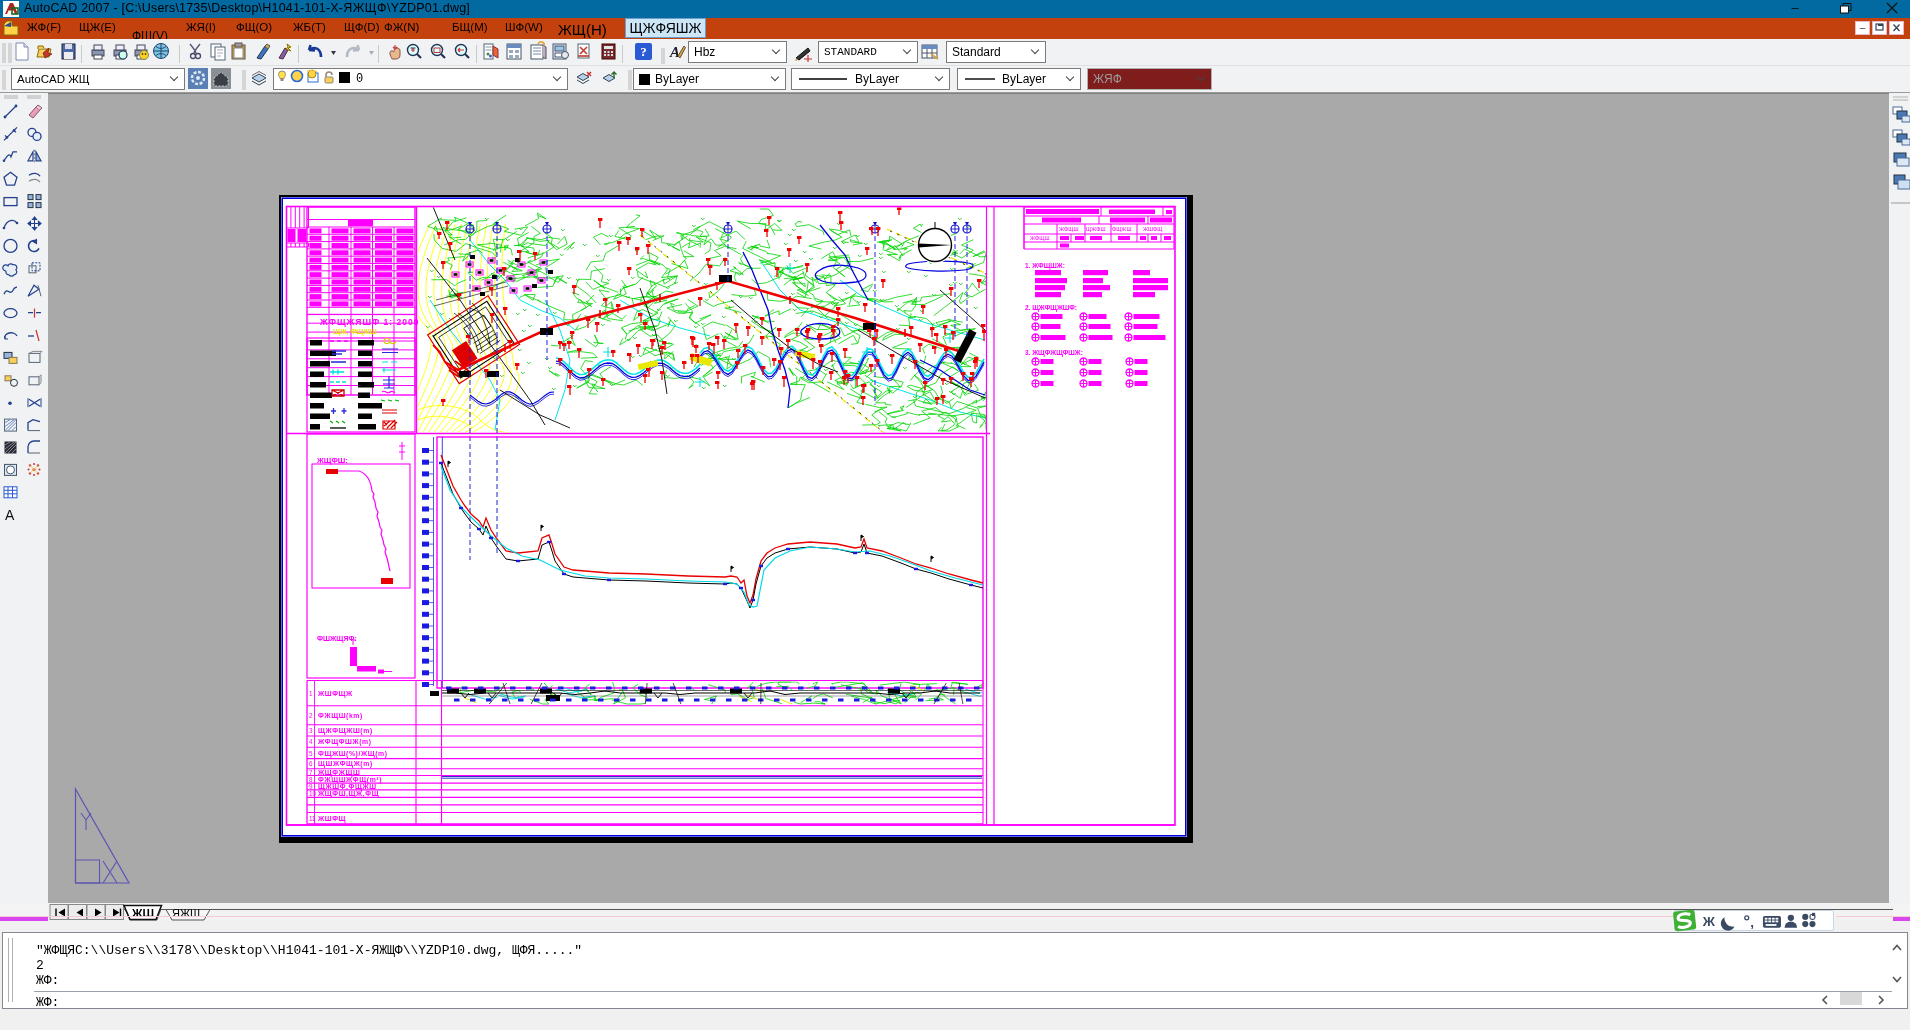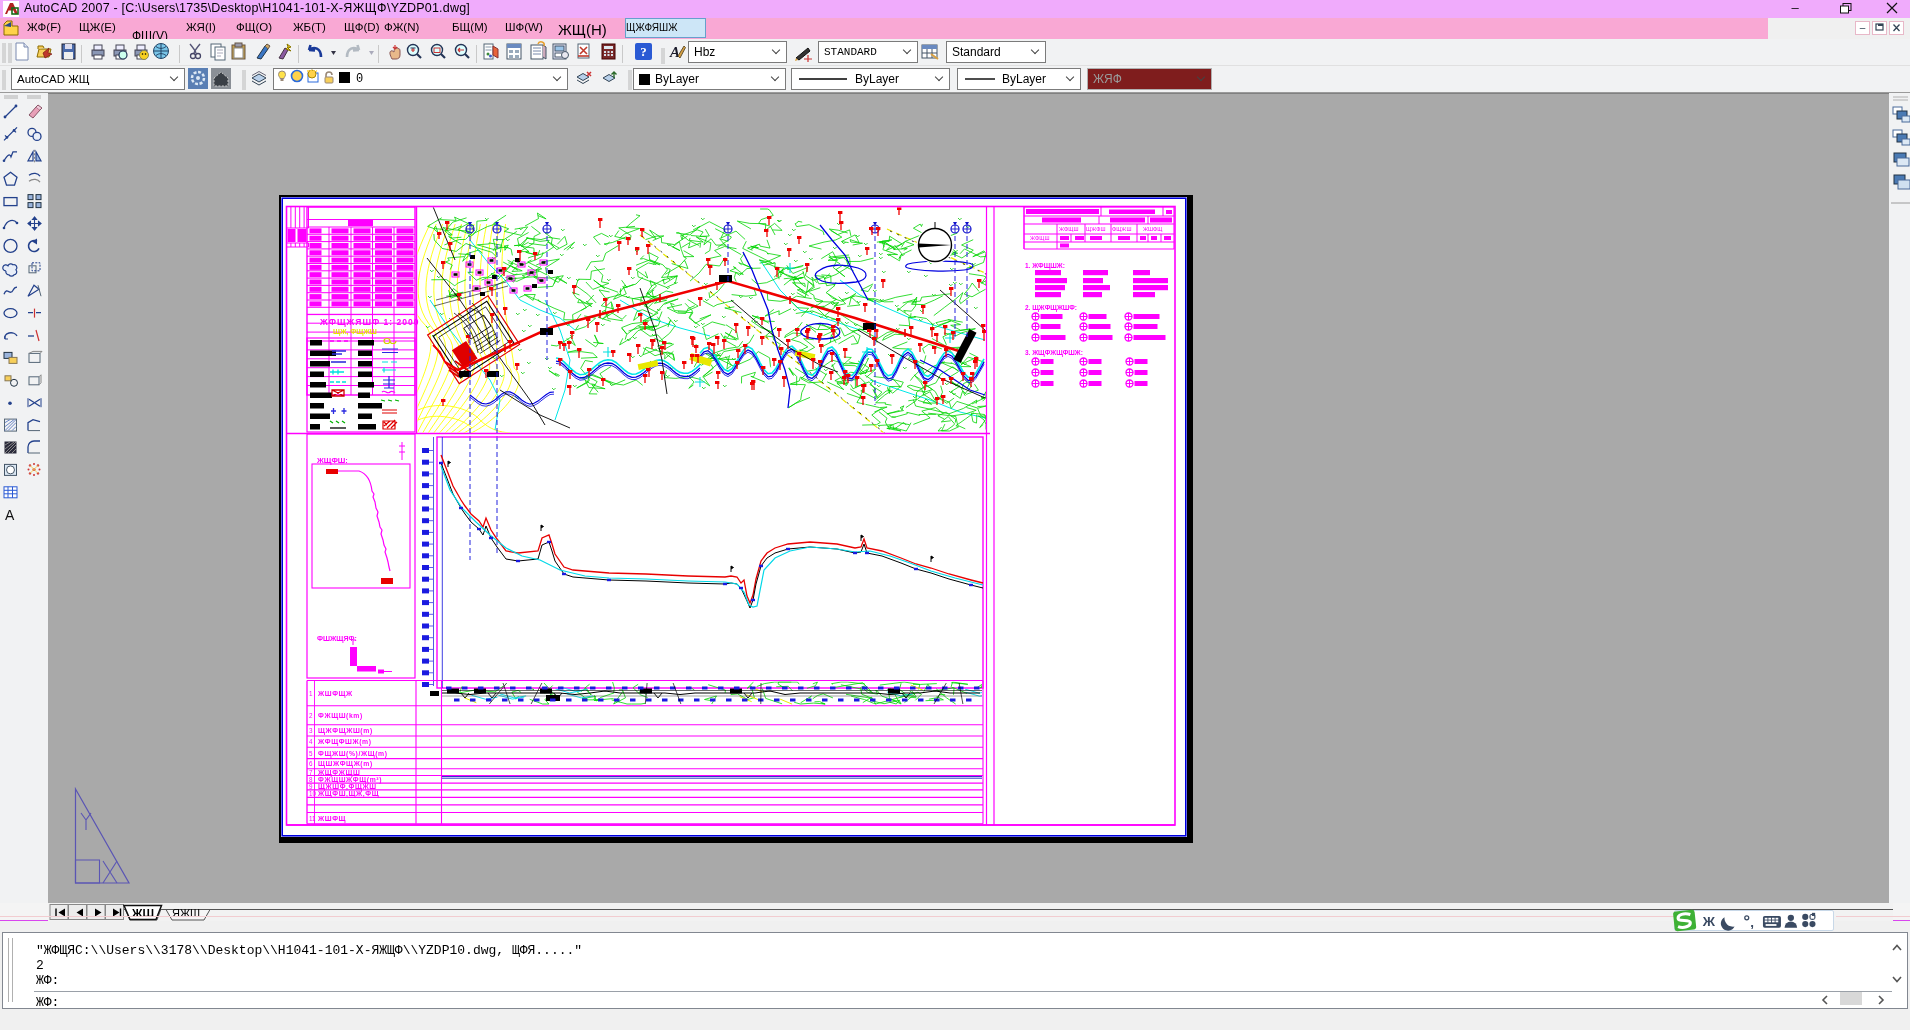--- a/index.html
+++ b/index.html
@@ -1,53 +1,53 @@
 <!DOCTYPE html>
 <html><head><meta charset="utf-8"><style>
 *{margin:0;padding:0;box-sizing:border-box}
 body{width:1910px;height:1030px;overflow:hidden;position:relative;
  font-family:"Liberation Sans",sans-serif;background:#f0f0f0}
 .abs{position:absolute}
 .combo{position:absolute;background:#fff;border:1px solid #7b7b7b;height:22px;
  font-size:12px;color:#000;display:flex;align-items:center;padding-left:5px}
 .combo .chev{position:absolute;right:7px;top:5px;width:6px;height:6px;border-right:1.5px solid #444;border-bottom:1.5px solid #444;transform:rotate(45deg);font-size:0}
 </style></head><body>
-<div class="abs" style="left:0;top:0;width:1910px;height:18px;background:#f0abfc">
+<div class="abs" style="left:0;top:0;width:1910px;height:18px;background:#0369a1">
     <svg class="abs" style="left:3px;top:1px" width="16" height="16">
       <rect x="0" y="0" width="16" height="16" fill="#fff"></rect>
       <path d="M2 13 L7 2 L10 2 L15 13 L12 13 L10.5 9.5 L5.5 9.5 L4 13 Z" fill="#b22222"></path>
       <rect x="9" y="7" width="6" height="6" fill="none" stroke="#1a6a1a" stroke-width="1.6"></rect>
     </svg>
     <div class="abs" style="left:24px;top:1px;font-size:12.5px;color:#000;letter-spacing:0.2px">AutoCAD 2007 - [C:\Users\1735\Desktop\H1041-101-X-<span style="letter-spacing:0.5px">ЯЖЩФ</span>\YZDP01.dwg]</div>
     <div class="abs" style="left:1786px;top:0;width:18px;height:16px;text-align:center;font-size:13px;color:#111">–</div>
     <svg class="abs" style="left:1840px;top:3px" width="12" height="11">
       <rect x="3" y="0.5" width="8" height="7" fill="none" stroke="#111"></rect>
       <rect x="0.5" y="3" width="8" height="7" fill="#fff" stroke="#111"></rect>
     </svg>
     <svg class="abs" style="left:1886px;top:2px" width="12" height="12">
       <path d="M1 1 L11 11 M11 1 L1 11" stroke="#111" stroke-width="1.2"></path>
     </svg>
   </div>
-<div class="abs" style="left:0;top:18px;width:1768px;height:21px;background:#f9a8d4">
+<div class="abs" style="left:0;top:18px;width:1910px;height:21px;background:#c2410c">
     <svg class="abs" style="left:3px;top:2px" width="17" height="17">
       <path d="M1 15 V4 l3 -3 h5 v5 h6 v9 Z" fill="#ffd24a" stroke="#8a6a00" stroke-width="1"></path>
       <path d="M1 6 L8 2 L8 7 Z" fill="#2b4a8a"></path>
     </svg>
     <div class="abs" style="left:27px;top:3px;font-size:11.5px;color:#000">ЖФ(F)</div>
     <div class="abs" style="left:79px;top:3px;font-size:11.5px;color:#000">ЩЖ(E)</div>
     <div class="abs" style="left:132px;top:11px;font-size:12px;color:#000">ФШ(V)</div>
     <div class="abs" style="left:186px;top:3px;font-size:11.5px;color:#000">ЖЯ(I)</div>
     <div class="abs" style="left:236px;top:3px;font-size:11.5px;color:#000">ФЩ(O)</div>
     <div class="abs" style="left:293px;top:3px;font-size:11.5px;color:#000">ЖБ(T)</div>
     <div class="abs" style="left:344px;top:3px;font-size:11.5px;color:#000">ЩФ(D)</div>
     <div class="abs" style="left:384px;top:3px;font-size:11.5px;color:#000">ФЖ(N)</div>
     <div class="abs" style="left:452px;top:3px;font-size:11.5px;color:#000">БЩ(M)</div>
     <div class="abs" style="left:505px;top:3px;font-size:11.5px;color:#000">ШФ(W)</div>
     <div class="abs" style="left:558px;top:3px;font-size:15px;color:#000">ЖЩ(H)</div>
-    <div class="abs" style="left:625px;top:0px;width:81px;height:20px;background:#cde6f7;border:1px solid #66a0cc;font-size:10px;color:#000;text-align:left;line-height:18px">ЩЖФЯШЖ</div>
+    <div class="abs" style="left:625px;top:0px;width:81px;height:20px;background:#cde6f7;border:1px solid #66a0cc;font-size:14px;color:#000;text-align:center;line-height:18px">ЩЖФЯШЖ</div>
     <div class="abs" style="left:1855px;top:3px;width:15px;height:14px;border:1px solid #e8b8c8;background:#fff;text-align:center;font-size:10px;line-height:12px;color:#345">–</div>
     <svg class="abs" style="left:1872px;top:3px" width="15" height="14">
       <rect x="0.5" y="0.5" width="14" height="13" fill="#fff" stroke="#e8b8c8"></rect>
       <rect x="4" y="3" width="7" height="6" fill="none" stroke="#345" stroke-width="1.2"></rect>
       <rect x="6" y="3" width="5" height="2" fill="#345"></rect>
     </svg>
     <svg class="abs" style="left:1889px;top:3px" width="15" height="14">
       <rect x="0.5" y="0.5" width="14" height="13" fill="#fff" stroke="#e8b8c8"></rect>
       <path d="M4.5 3.5 L10.5 10 M10.5 3.5 L4.5 10" stroke="#345" stroke-width="1.3"></path>
     </svg>
@@ -462,21 +462,21 @@
       <rect x="5" y="7" width="12" height="9" fill="#cfe0f0" stroke="#4a6a9a"></rect>
     </g>
     <path d="M0 108 h19" stroke="#9a9a9a"></path>
   </svg>
 <svg class="abs" style="left:70px;top:785px" width="64" height="104">
     <path d="M5.5 4 L5.5 98 L59 98 Z M5.5 98 l53 0" fill="none" stroke="#5a55b4" stroke-width="1.2"></path>
     <path d="M5.5 98 h24 v-23 h-24 Z" fill="none" stroke="#5a55b4" stroke-width="1.1"></path>
     <path d="M33 76 l14 22 m0 -22 l-14 22" stroke="#5a55b4" stroke-width="1.1"></path>
     <path d="M11 28 l5 7 m5 -7 l-5 7 v10" fill="none" stroke="#5a55b4" stroke-width="1.1"></path>
   </svg>
-<div class="abs" style="left:0;top:903px;width:1910px;height:18px;background:#f4f4f4;border-bottom:1px solid #d946ef">
+<div class="abs" style="left:0;top:903px;width:1910px;height:18px;background:#f4f4f4;border-bottom:5px solid #d946ef">
     <svg class="abs" style="left:48px;top:0px" width="1845" height="18">
       <rect x="0" y="0" width="1845" height="18" fill="#f2f2f2"></rect>
       <rect x="2.0" y="1.5" width="18" height="15" fill="#ececec" stroke="#888"></rect>
       <rect x="20.5" y="1.5" width="18" height="15" fill="#ececec" stroke="#888"></rect>
       <rect x="39.0" y="1.5" width="18" height="15" fill="#ececec" stroke="#888"></rect>
       <rect x="57.5" y="1.5" width="18" height="15" fill="#ececec" stroke="#888"></rect>
       <g fill="#000" stroke="#000" stroke-width="1.4">
         <path d="M8 5.5 v8"></path>
         <path d="M35 5.5 l-6.5 4 l6.5 4 Z" stroke="none"></path>
         <path d="M17 5.5 l-6.5 4 l6.5 4 Z" stroke="none"></path>

